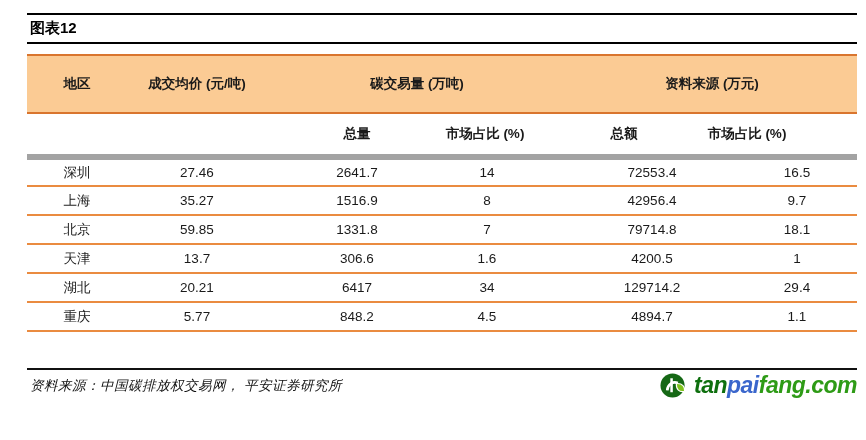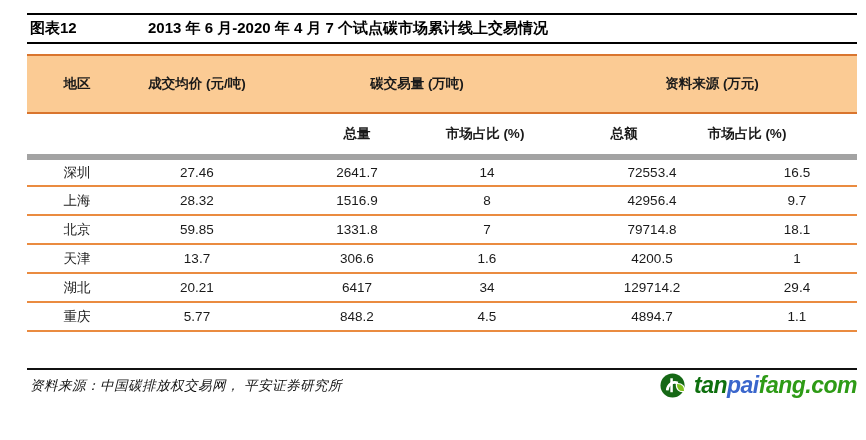--- a/index.html
+++ b/index.html
@@ -3,21 +3,21 @@
 <meta charset="utf-8">
 <style>
   * { margin:0; padding:0; box-sizing:border-box; }
   body { background:#ffffff; font-family:"Liberation Sans", sans-serif; }
   .page { width:866px; height:440px; background:#ffffff; position:relative; overflow:hidden; }
   .content { margin-left:27px; width:830px; }
 
   
   .rule-black { border-top:2px solid #000000; }
   .rule-black.top { margin-top:13px; }
-  .title-row { display:flex; align-items:center; height:27px; padding-left:3px;gap:42px; }
+  .title-row { display:flex; align-items:center; height:27px; padding-left:3px; }
   .title-tag { font-weight:bold; font-size:15px; color:#000; width:76px; }
   .title-text { font-weight:bold; font-size:15px; color:#000; }
 
   
   .tbl-wrap { margin-top:10px; }
   table { border-collapse:collapse; width:830px; table-layout:fixed; }
   col.c1{width:100px;} col.c2{width:140px;} col.c3{width:180px;}
   col.c4{width:120px;} col.c5{width:170px;} col.c6{width:120px;}
   th, td { text-align:center; vertical-align:middle; color:#1a1a1a; }
   tr.band th {
@@ -46,21 +46,20 @@
 </style>
 </head>
 <body>
 
 <div class="page">
   <div class="content">
 
     <div class="rule-black top"></div>
     <div class="title-row">
       <span class="title-tag">图表12</span>
-      <span class="title-text">2013 年 6 月-2020 年 4 月 7 个试点碳市场累计线上交易情况</span>
     </div>
     <div class="rule-black"></div>
 
     <div class="tbl-wrap">
       <table>
         <colgroup>
           <col class="c1">
             <col class="c2">
             <col class="c3">
           <col class="c4">
@@ -87,21 +86,21 @@
           <tr>
             <td>深圳</td>
             <td>27.46</td>
             <td>2641.7</td>
             <td class="pcol">14</td>
             <td>72553.4</td>
             <td>16.5</td>
           </tr>
           <tr>
             <td>上海</td>
-            <td>28.32</td>
+            <td>35.27</td>
             <td>1516.9</td>
             <td class="pcol">8</td>
             <td>42956.4</td>
             <td>9.7</td>
           </tr>
           <tr>
             <td>北京</td>
             <td>59.85</td>
             <td>1331.8</td>
             <td class="pcol">7</td>

